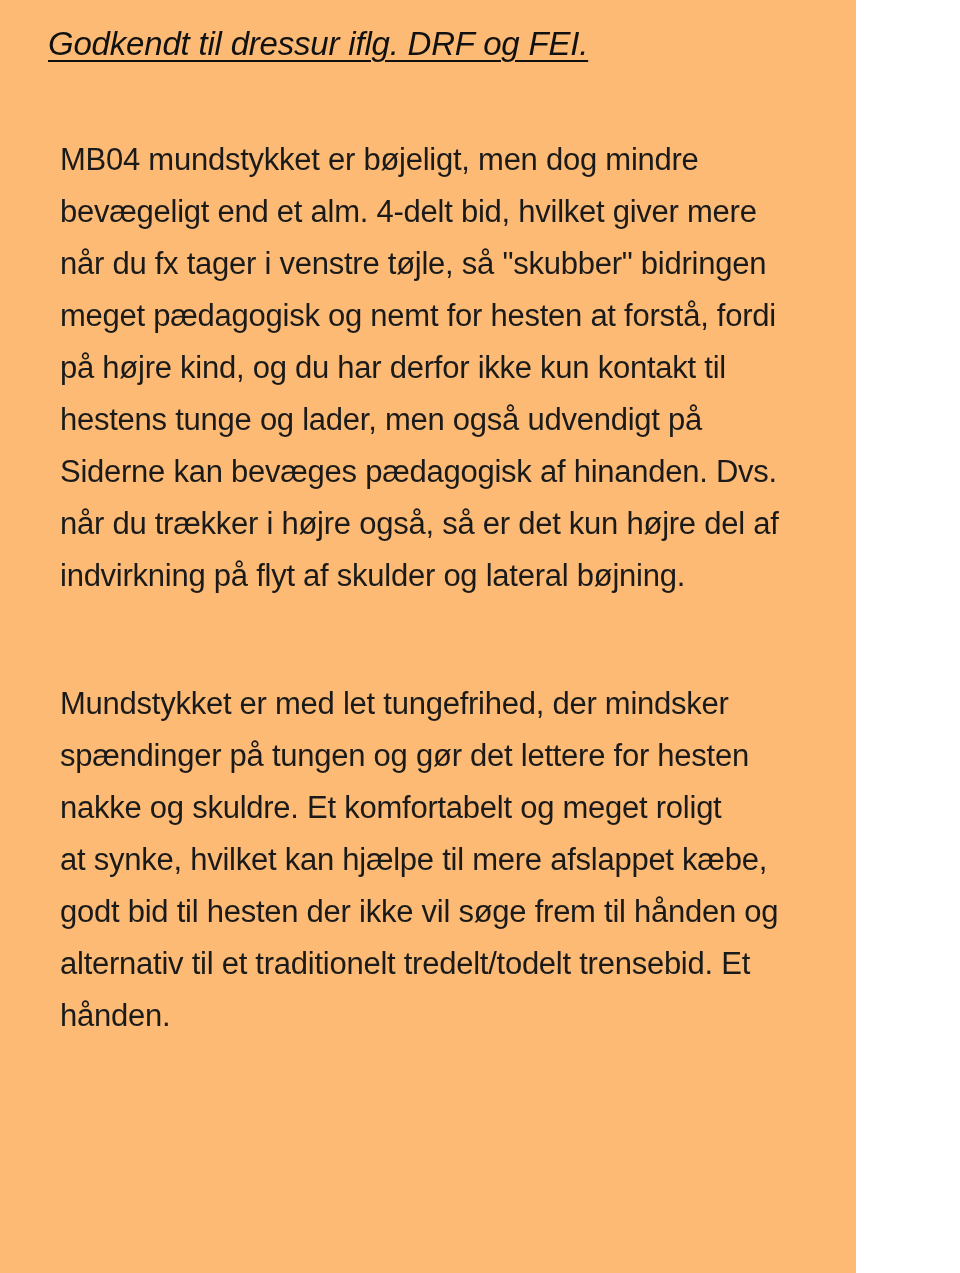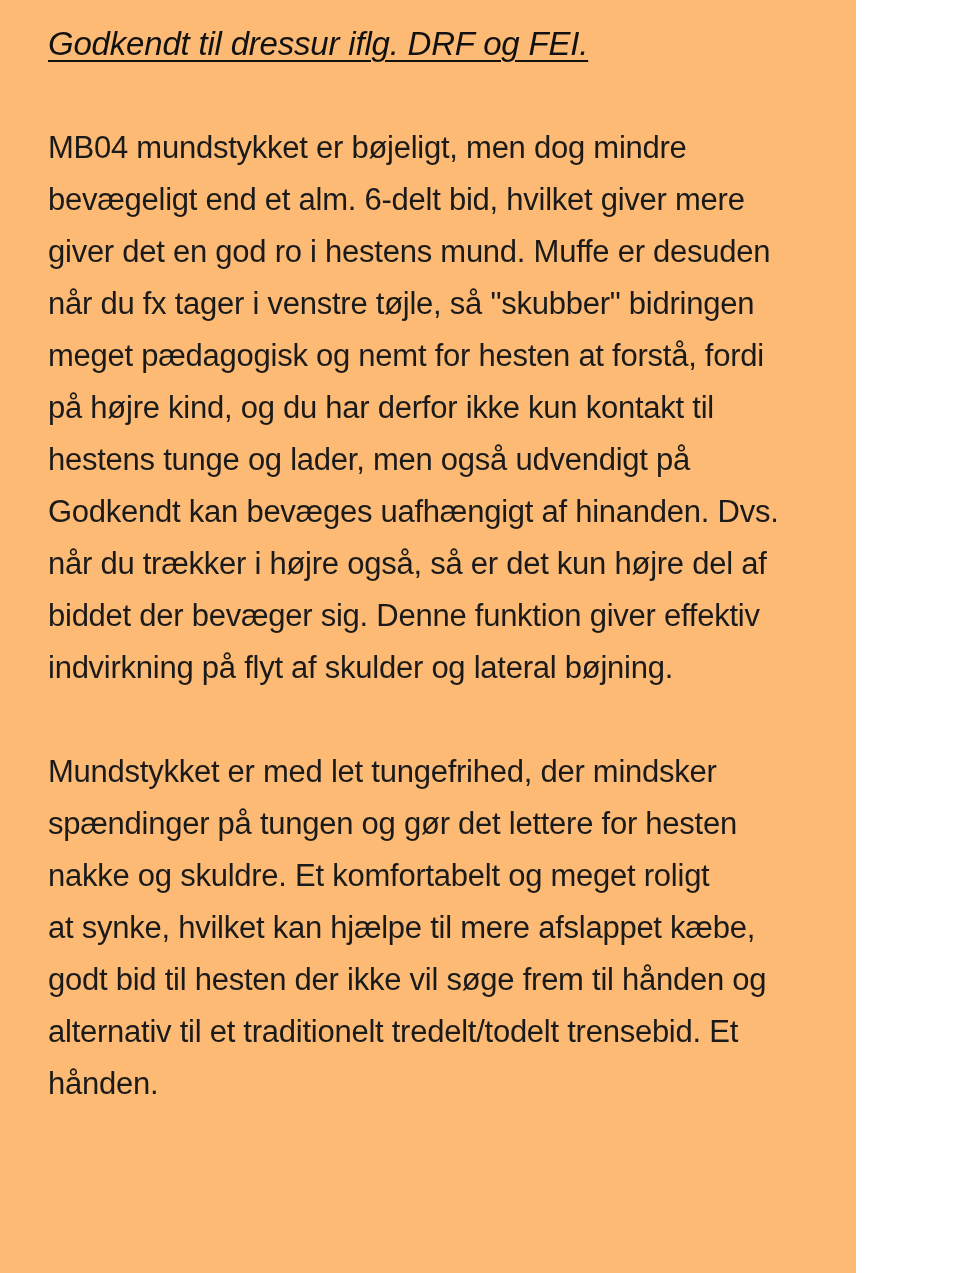--- a/index.html
+++ b/index.html
@@ -49,21 +49,21 @@
     padding-top: 18px;
   }
 
   .spacer-line {
     height: 52px;
     line-height: 52px;
     font-size: 31px;
   }
 
   .body-block {
-    margin: 0;
+    margin: 12px;
     padding: 0;
     font-size: 31px;
     font-weight: 400;
     line-height: 52px;
     letter-spacing: -0.25px;
     color: #1a1a1a;
     word-spacing: 0px;
   }
 
   .body-block .ln {
@@ -76,29 +76,27 @@
 
 <div class="page">
   <div class="content">
 
     <h1 class="doc-heading">Godkendt til dressur iflg. DRF og FEI.</h1>
 
     <div class="spacer-line"></div>
 
     <div class="body-block">
       <span class="ln">MB04 mundstykket er bøjeligt, men dog mindre</span>
-      <span class="ln">bevægeligt end et alm. 6-delt bid, hvilket giver mere</span>
-      <span class="ln">giver det en god ro i hestens mund. Muffe er desuden</span>
+      <span class="ln">bevægeligt end et alm. 4-delt bid, hvilket giver mere</span>
       <span class="ln">når du fx tager i venstre tøjle, så "skubber" bidringen</span>
       <span class="ln">meget pædagogisk og nemt for hesten at forstå, fordi</span>
       <span class="ln">på højre kind, og du har derfor ikke kun kontakt til</span>
       <span class="ln">hestens tunge og lader, men også udvendigt på</span>
-      <span class="ln">Godkendt kan bevæges uafhængigt af hinanden. Dvs.</span>
+      <span class="ln">Siderne kan bevæges pædagogisk af hinanden. Dvs.</span>
       <span class="ln">når du trækker i højre også, så er det kun højre del af</span>
-      <span class="ln">biddet der bevæger sig. Denne funktion giver effektiv</span>
       <span class="ln">indvirkning på flyt af skulder og lateral bøjning.</span>
     </div>
 
     <div class="spacer-line"></div>
 
     <div class="body-block">
       <span class="ln">Mundstykket er med let tungefrihed, der mindsker</span>
       <span class="ln">spændinger på tungen og gør det lettere for hesten</span>
       <span class="ln">nakke og skuldre. Et komfortabelt og meget roligt</span>
       <span class="ln">at synke, hvilket kan hjælpe til mere afslappet kæbe,</span>

